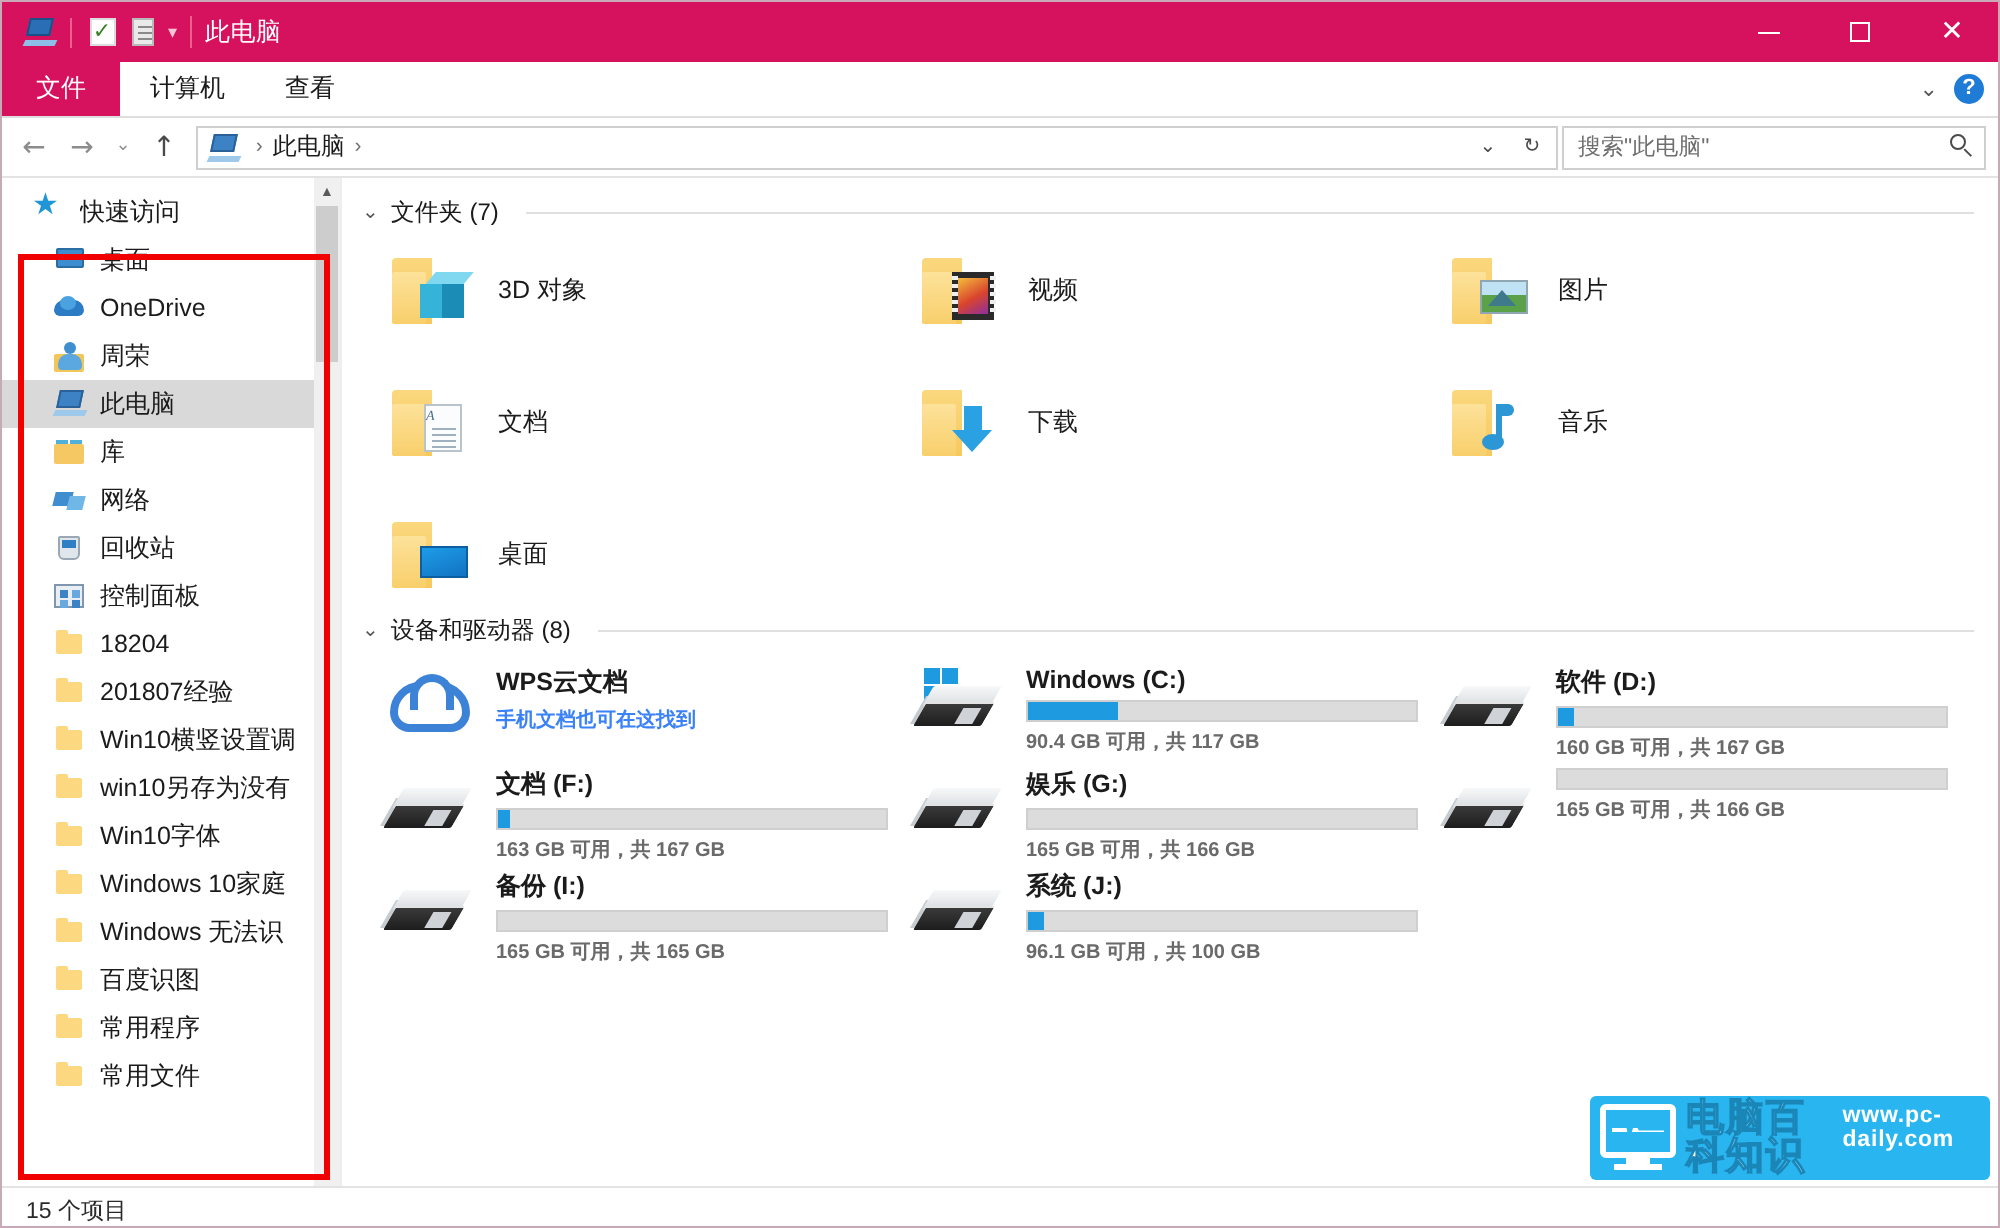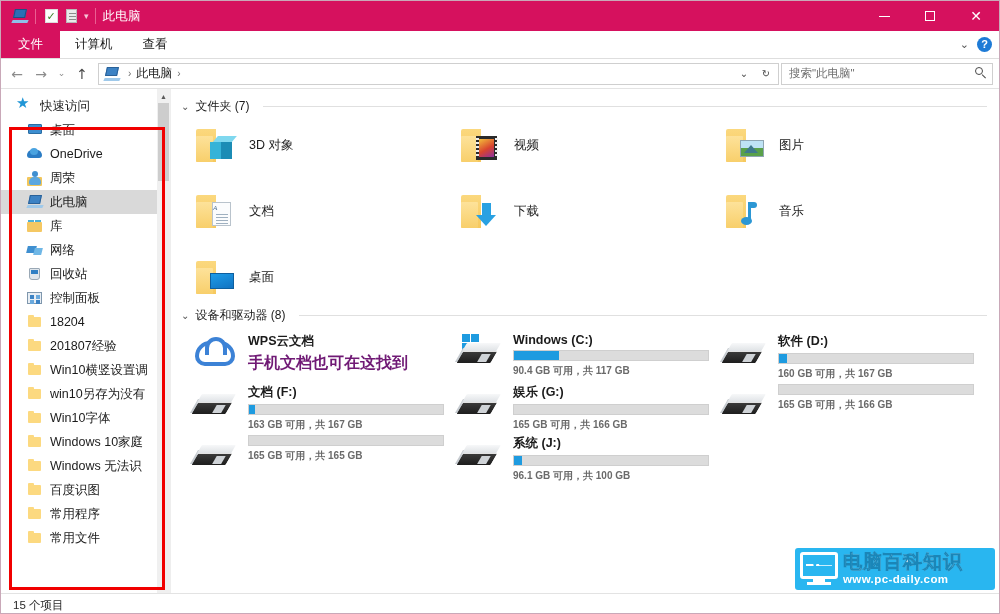--- a/index.html
+++ b/index.html
@@ -507,21 +507,21 @@
     position: absolute; left: 12px; top: 2px;
     width: 22px; height: 18px;
     border: 4px solid #3c82d6; border-bottom: none;
     border-radius: 12px 12px 0 0;
     background: #fff;
     box-sizing: border-box;
   }
 
   .drv-info { display: flex; flex-direction: column; padding-top: 1px; }
   .drv-name { font-size: 12.5px; color: #1b1b1b; margin-bottom: 3px; }
-  .drv-sub { font-size: 16px; color: #701a75; }
+  .drv-sub { font-size: 10px; color: #3b82f6; }
   .bar {
     width: 196px; height: 11px; background: #dcdcdc;
     border: 1px solid #cfcfcf; margin-bottom: 3px; position: relative;
   }
   .bar .fill { position: absolute; left: 0; top: 0; height: 100%; background: #1e9be0; }
   .drv-used { font-size: 10px; color: #6a6a6a; }
 
   
   .statusbar {
     height: 20px; flex: 0 0 20px;
@@ -554,21 +554,21 @@
     content: ""; position: absolute; left: 3px; top: 9px;
     width: 26px; height: 2px; background: #ffffff;
     clip-path: polygon(0 0,16% 0,24% -260%,33% 330%,43% -120%,52% 60%,100% 60%,100% 100%,0 100%);
   }
   .wm-monitor .stand {
     position: absolute; left: 13px; top: 27px; width: 12px; height: 3px; background: #fff;
   }
   .wm-monitor .foot {
     position: absolute; left: 7px; top: 30px; width: 24px; height: 3px; background: #fff;
   }
-  .wm-text { display: flex; flex-direction: column; line-height: 1; }
+  .wm-text { display: flex; flex-direction: row; line-height: 1; }
   .wm-cn {
     font-size: 19px; font-weight: bold; color: #ffffff; letter-spacing: 1px;
     -webkit-text-stroke: 0.6px #1a86b8;
   }
   .wm-url {
     font-size: 11.5px; font-weight: bold; color: #ffffff; letter-spacing: .4px;
     margin-top: 3px;
   }
 </style>
 </head>
@@ -967,20 +967,21 @@
               <span class="drv-used">165 GB 可用，共 166 GB</span>
             </span>
           </div>
           <div class="drive-tile">
             <span class="drv-icon">
               <span class="side"></span>
               <span class="top"></span>
               <span class="body"></span>
             </span>
             <span class="drv-info">
+              <span class="drv-name">备份 (I:)</span>
               <span class="bar">
                 <span class="fill" style="width:0%"></span>
               </span>
               <span class="drv-used">165 GB 可用，共 165 GB</span>
             </span>
           </div>
           <div class="drive-tile">
             <span class="drv-icon">
               <span class="side"></span>
               <span class="top"></span>

